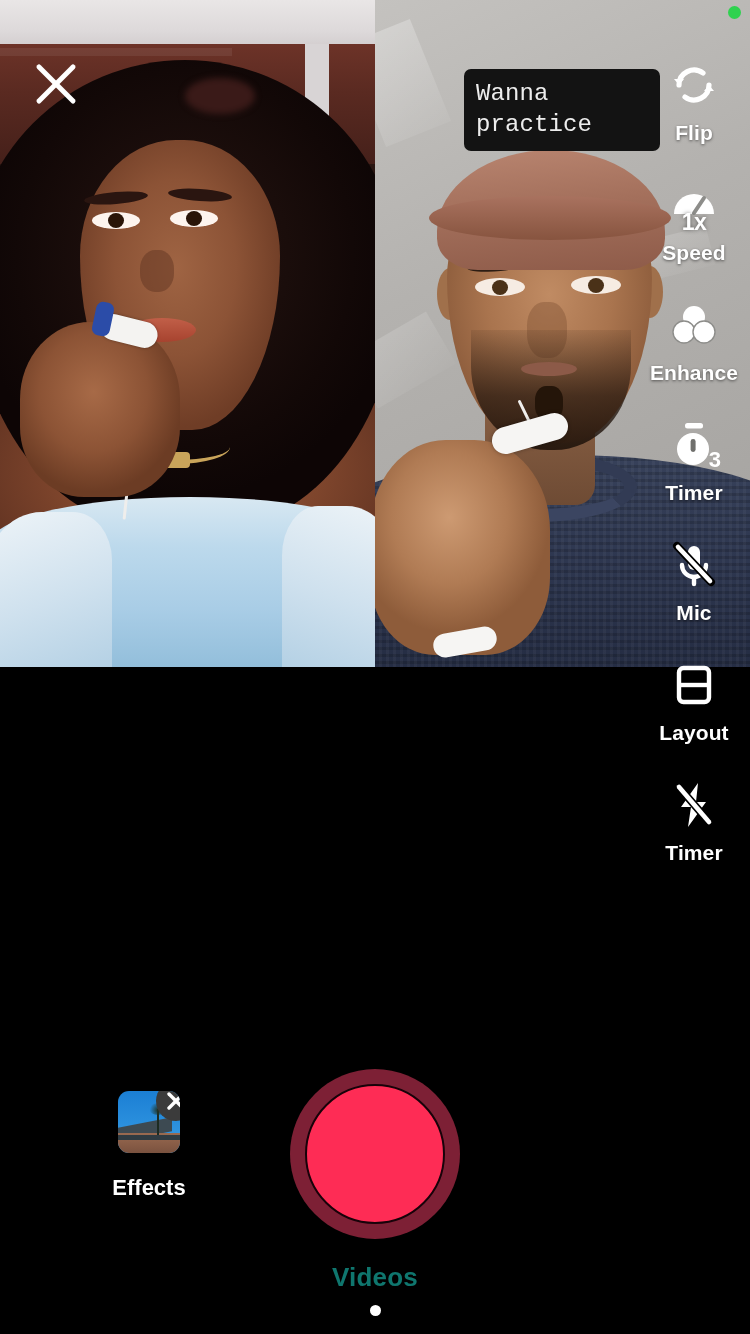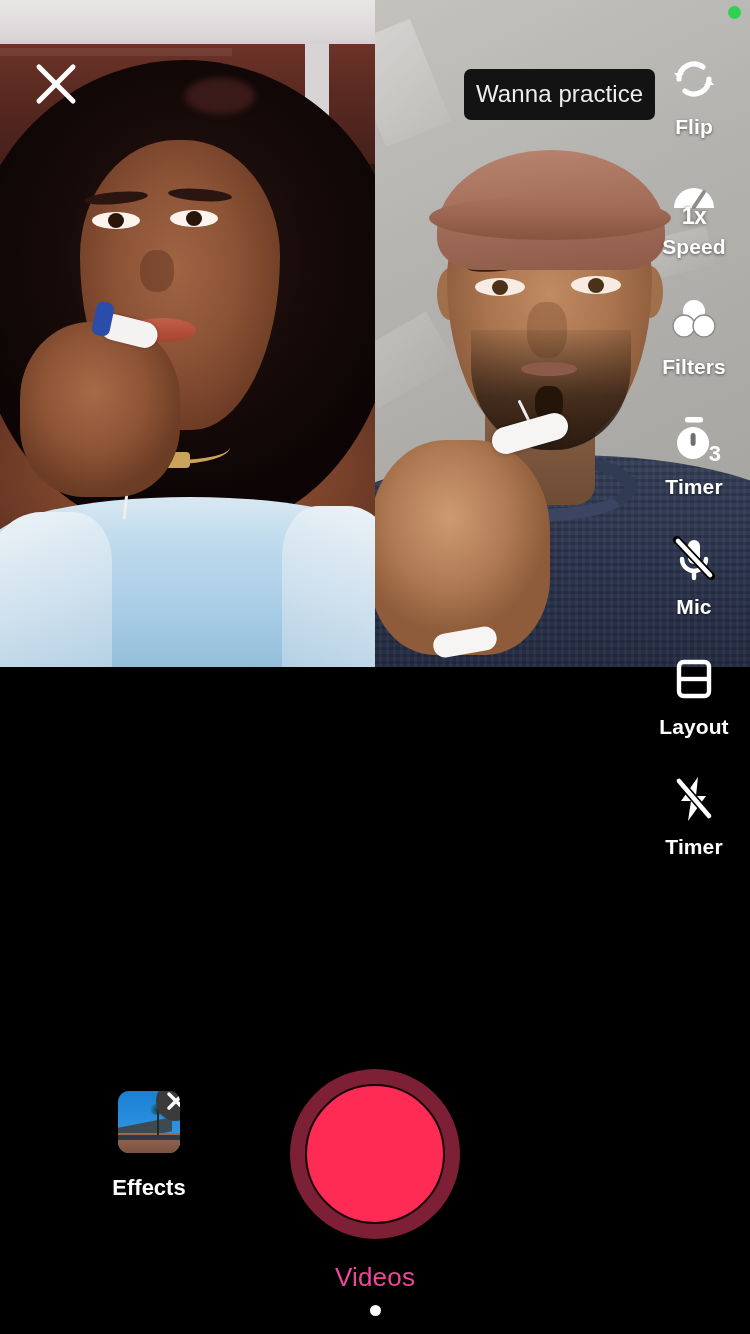--- a/index.html
+++ b/index.html
@@ -230,25 +230,26 @@
     max-width:196px;
     background:#131313;
     border-radius:7px;
     padding:9px 12px 11px 12px;
     color:#ededed;
     font-size:24px;
     line-height:1.30;
     font-weight:400;
     letter-spacing:.1px;
     cursor:move;
+    font-family:Liberation Mono, monospace;
   }
 
   
   #tool-rail {
-    position:absolute; right:0; top:44px;
+    position:absolute; right:0; top:50px;
     width:112px;
     display:flex; flex-direction:column; align-items:center;
   }
   .tool {
     width:112px;
     height:120px;
     display:flex; flex-direction:column; align-items:center; justify-content:flex-start;
     cursor:pointer;
     padding-top:6px;
   }
@@ -341,21 +342,21 @@
   #record-inner {
     width:140px; height:140px; border-radius:50%;
     background:#fe2c55;
     border:2px solid #180209;
   }
   #mode-strip {
     position:absolute; left:0; top:1262px; width:750px;
     display:flex; flex-direction:column; align-items:center;
   }
   #mode-label {
-    color:#ec4899; font-size:26px; font-weight:400; letter-spacing:.2px;
+    color:#0f766e; font-size:26px; font-weight:700; letter-spacing:.2px;
   }
   #mode-dot {
     margin-top:12px;
     width:11px; height:11px; border-radius:50%; background:#fff;
   }
 </style>
 </head>
 <body>
 
 <div id="screen">
@@ -453,21 +454,21 @@
     </div>
 
     <div class="tool">
       <div class="tool-icon">
         <svg width="54" height="54" viewBox="0 0 54 54">
           <circle cx="27" cy="19" r="11" fill="#fff"></circle>
           <circle cx="17" cy="34" r="11" fill="#fff" stroke="#8d8d8a" stroke-width="1.4"></circle>
           <circle cx="37" cy="34" r="11" fill="#fff" stroke="#8d8d8a" stroke-width="1.4"></circle>
         </svg>
       </div>
-      <div class="tool-label">Filters</div>
+      <div class="tool-label">Enhance</div>
     </div>
 
 
     <div class="tool">
       <div class="tool-icon">
         <svg width="54" height="54" viewBox="0 0 54 54">
           <rect x="18" y="5" width="18" height="5.5" rx="2.5" fill="#fff"></rect>
           <circle cx="26" cy="31" r="16" fill="#fff"></circle>
           <rect x="23.6" y="21" width="5" height="13" rx="2.4" fill="#6f6f6c"></rect>
         </svg>

